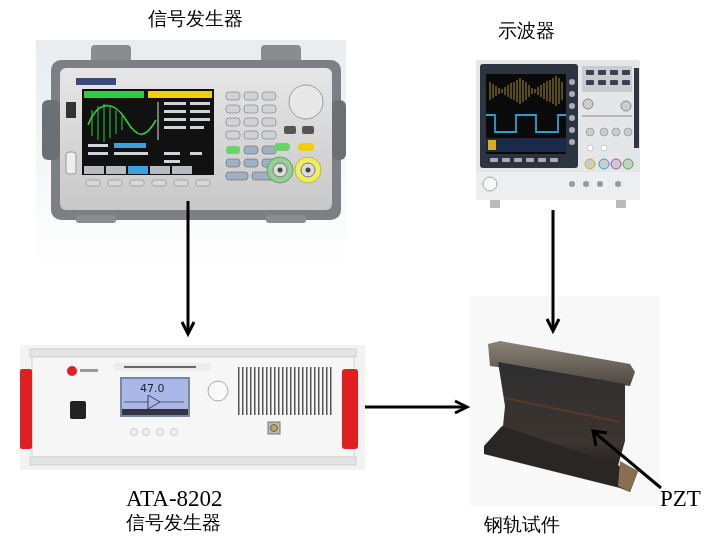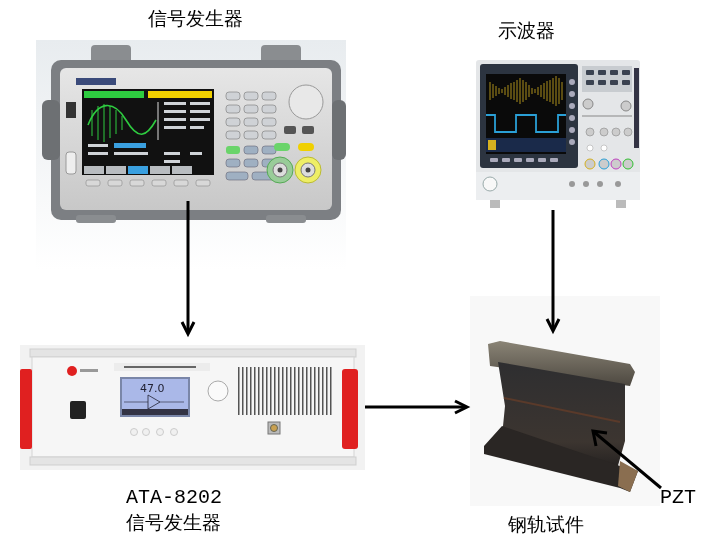--- a/index.html
+++ b/index.html
@@ -1,29 +1,29 @@
 <!DOCTYPE html>
 <html><head>
 <meta charset="utf-8">
 <style>
   * { box-sizing: border-box; margin: 0; padding: 0; }
   body { width: 725px; height: 550px; background: #ffffff; position: relative; overflow: hidden; font-family: "DejaVu Sans", sans-serif; }
   .label { position: absolute; color: #000; font-size: 19px; white-space: nowrap; }
-  .label-en { font-family: Liberation Mono, monospace; font-size: 20px; }
+  .label-en { font-family: Liberation Serif, serif; font-size: 23px; }
   .device { position: absolute; }
   svg { display: block; }
 </style>
 </head>
 <body>
 
 <div class="label" style="left:140px;top:6px;margin-left:8px;">信号发生器</div>
 <div class="label" style="left:498px;top:18px;">示波器</div>
 <div class="label label-en" style="left:126px;top:486px;">ATA-8202</div>
 <div class="label" style="left:126px;top:510px;">信号发生器</div>
-<div class="label" style="left:508px;top:512px;">钢轨试件</div>
+<div class="label" style="left:484px;top:512px;">钢轨试件</div>
 <div class="label label-en" style="left:660px;top:486px;">PZT</div>
 
 <div class="device" style="left:36px;top:40px;width:310px;height:230px;">
   <svg width="310" height="230" viewBox="0 0 310 230">
     <defs>
       <linearGradient id="sgBody" x1="0" y1="0" x2="0" y2="1">
         <stop offset="0" stop-color="#e6e6e6"></stop>
           <stop offset="1" stop-color="#c8c8c8"></stop>
       </linearGradient>
       <linearGradient id="sgFade" x1="0" y1="0" x2="0" y2="1">

